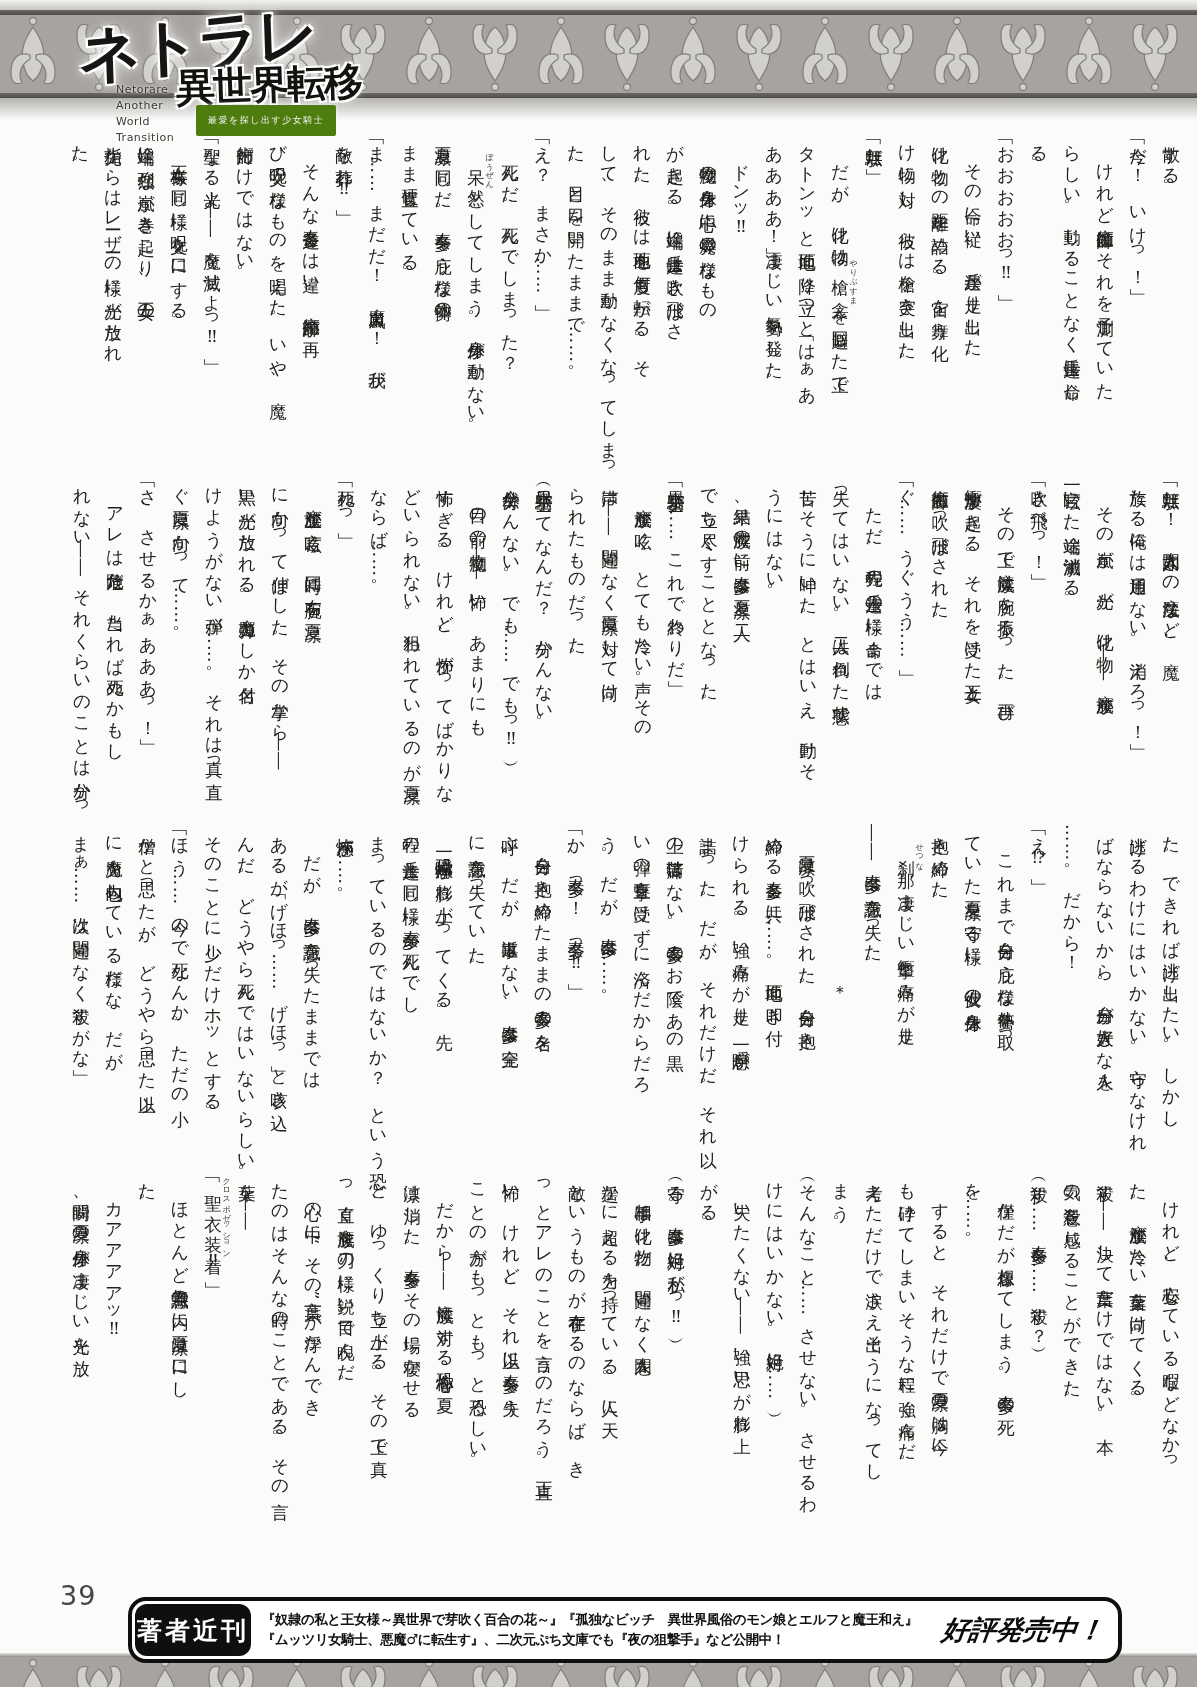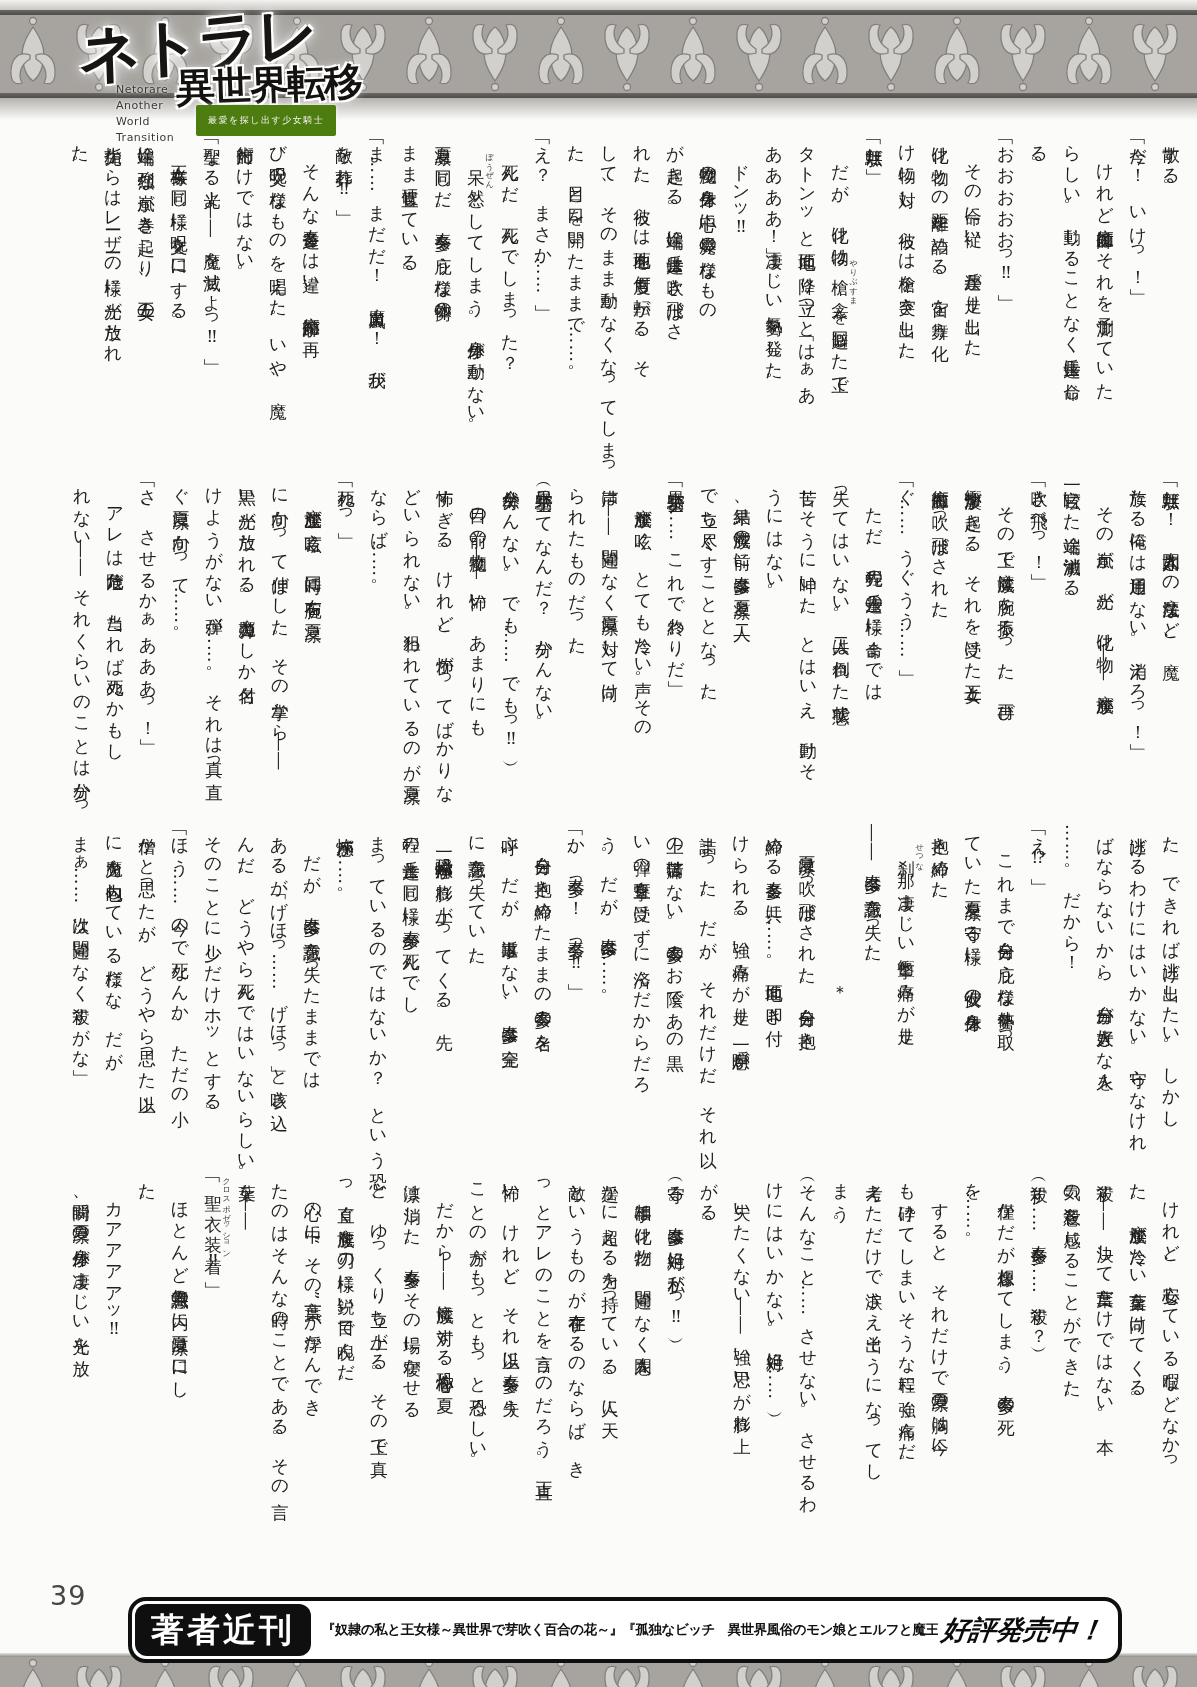--- a/index.html
+++ b/index.html
@@ -52,35 +52,35 @@
     color:#201f1d;z-index:3;
   }
   .band p{margin:0;white-space:nowrap;}
   .band ruby rt{font-size:8px;letter-spacing:0;color:#3a3836;}
   #band1{top:133px;}
   #band2{top:476px;}
   #band3{top:824px;}
   #band4{top:1171px;}
   
   .page-num{
-    position:absolute;left:50px;top:1580px;z-index:3;
+    position:absolute;left:60px;top:1580px;z-index:3;
     font-family:"DejaVu Sans","Liberation Sans",sans-serif;
     font-size:27px;color:#474645;letter-spacing:1px;
   }
   
   .footer-bar{
     position:absolute;left:128px;top:1597px;width:986px;height:58px;
     background:#fff;border:4px solid #0f0f0f;border-radius:18px;
     display:flex;align-items:stretch;z-index:5;
     font-family:"DejaVu Sans","Liberation Sans",sans-serif;
   }
   .footer-label{
     background:#0f0f0f;color:#fff;border-radius:12px;margin:3px;
-    padding:0 16px;display:flex;align-items:center;
-    font-weight:700;font-size:33px;letter-spacing:3px;white-space:nowrap;
+    padding:0 2px;display:flex;align-items:center;
+    font-weight:700;font-size:25px;letter-spacing:3px;white-space:nowrap;
   }
   .footer-titles{
     flex:1;display:flex;flex-direction:column;justify-content:center;
     padding:2px 8px;overflow:hidden;
   }
   .footer-titles div{
     font-weight:700;font-size:13.5px;line-height:1.45;color:#111;
     letter-spacing:-.5px;white-space:nowrap;
   }
   .footer-promo{
@@ -270,20 +270,21 @@
     <p>　カアアアアッ‼</p>
     <p>　瞬間、夏凛の身体が凄まじい光を放</p>
   </div>
 
 <div class="page-num">39</div>
 
 <div class="footer-bar">
   <div class="footer-label">著者近刊</div>
   <div class="footer-titles">
     <div>『奴隷の私と王女様～異世界で芽吹く百合の花～』『孤独なビッチ　異世界風俗のモン娘とエルフと魔王和え』</div>
+    <div>『ムッツリ女騎士、悪魔♂に転生す』、二次元ぷち文庫でも『夜の狙撃手』など公開中！</div>
   </div>
   <div class="footer-promo">好評発売中！</div>
 </div>
 
 <div class="deco deco-bottom">
   <div class="edge-shadow-up"></div>
   <svg class="orn-svg" width="1197" height="30" xmlns="http://www.w3.org/2000/svg">
     <defs>
       <pattern id="palBot" width="132" height="78" patternUnits="userSpaceOnUse">
         <rect width="132" height="78" fill="#a7a4a0"></rect>

